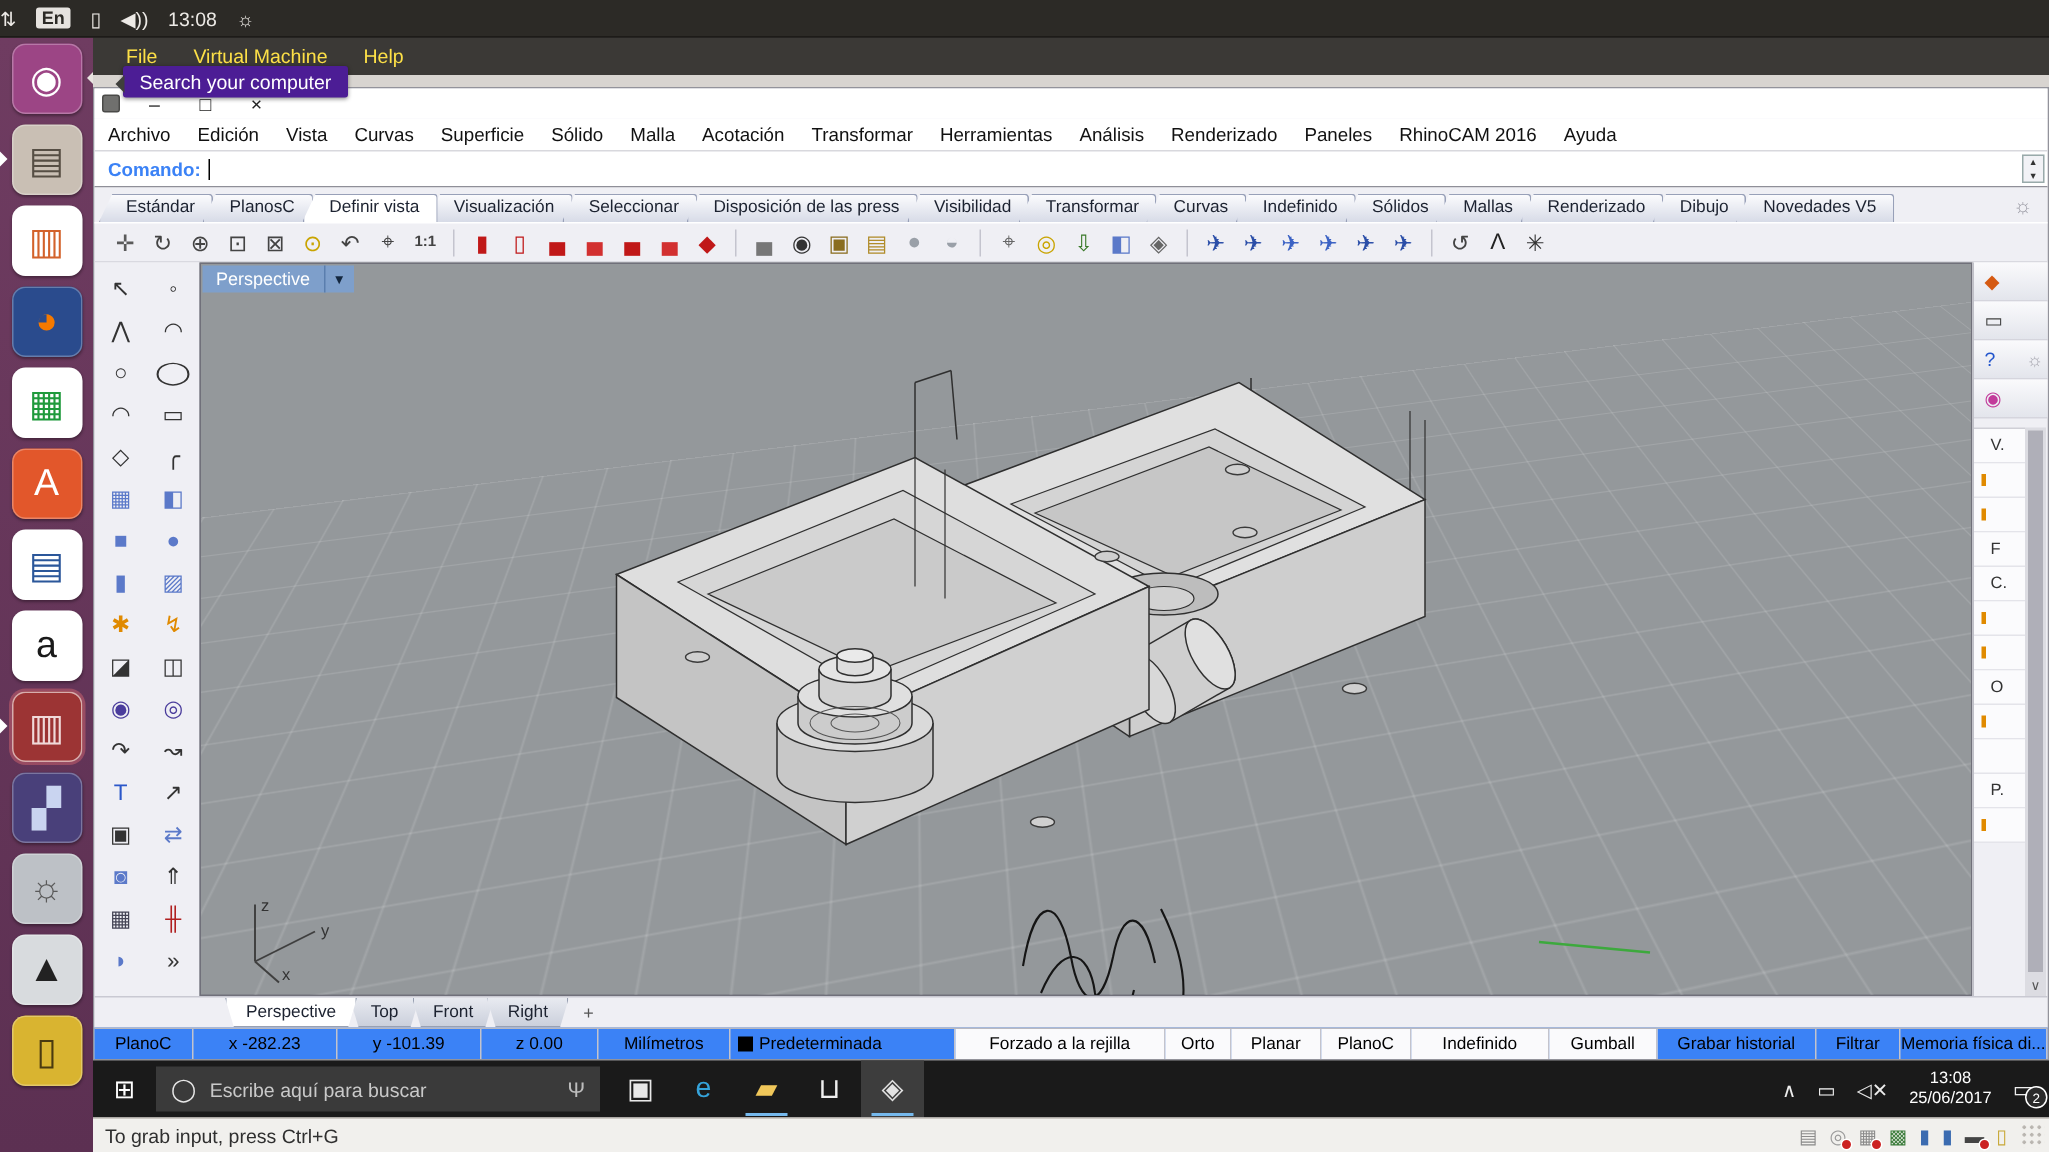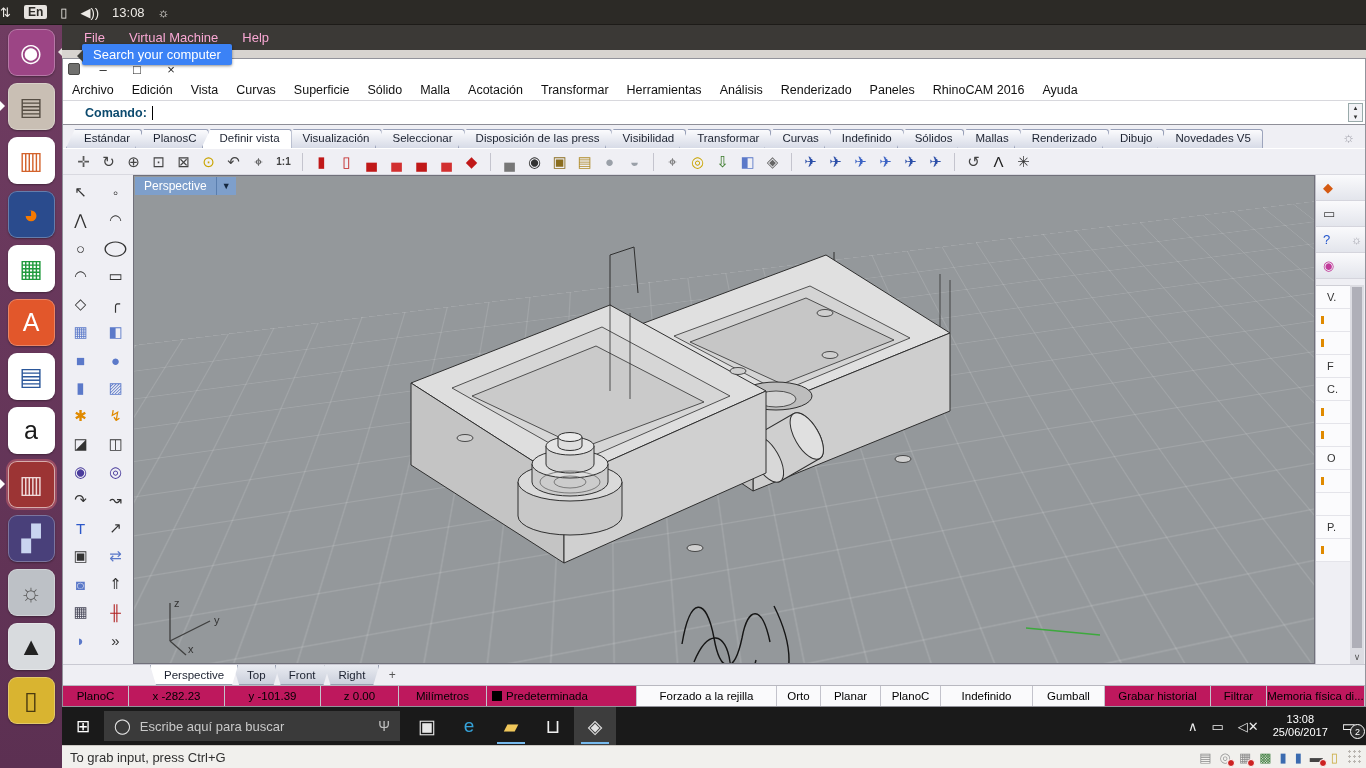--- a/index.html
+++ b/index.html
@@ -13,37 +13,37 @@
   .kbd-badge{background:#E6E3DF;color:#2C2A26;padding:0 4px;border-radius:2px;font-size:12px;font-weight:bold}
 
   
   #launcher{position:absolute;left:0;top:25px;width:62px;height:743px;background:linear-gradient(#6F3C61,#5C3052);display:flex;flex-direction:column;align-items:center;padding-top:4px;gap:7px;overflow:hidden;z-index:30}
   .l-item{width:47px;height:47px;border-radius:9px;display:flex;align-items:center;justify-content:center;font-size:25px;position:relative;flex:0 0 auto;box-shadow:inset 0 0 0 1px rgba(255,255,255,.28),0 1px 2px rgba(0,0,0,.35)}
   .l-item.active{box-shadow:inset 0 0 0 1px rgba(255,255,255,.6),0 0 0 2px rgba(255,120,120,.35)}
   .l-item.ind-left::before{content:"";position:absolute;left:-8px;top:18px;border:5px solid transparent;border-left-color:#fff}
   .l-item.ind-right::after{content:"";position:absolute;right:-8px;top:18px;border:5px solid transparent;border-right-color:#e8e4e0}
 
   
-  #vmbar{position:absolute;left:62px;top:25px;width:1304px;height:25px;background:#3B3936;color:#f9a8d4;display:flex;gap:4px;align-items:center;padding-left:12px;font-size:13px;z-index:10}
+  #vmbar{position:absolute;left:62px;top:25px;width:1304px;height:25px;background:#3B3936;color:#fde047;display:flex;gap:4px;align-items:center;padding-left:12px;font-size:13px;z-index:10}
   .vm-menu-item{padding:0 10px}
   #vmstrip{position:absolute;left:62px;top:50px;width:1304px;height:8px;background:#D8D4D0;z-index:10}
-  #tooltip{position:absolute;left:82px;top:44px;background:#3b82f6;color:#fff;font-size:13px;padding:3px 11px;border-radius:2px;z-index:60;box-shadow:0 1px 3px rgba(0,0,0,.45);white-space:nowrap}
+  #tooltip{position:absolute;left:82px;top:44px;background:#4c1d95;color:#fff;font-size:13px;padding:3px 11px;border-radius:2px;z-index:60;box-shadow:0 1px 3px rgba(0,0,0,.45);white-space:nowrap}
   #tooltip::before{content:"";position:absolute;left:-11px;top:6px;border:6px solid transparent;border-right-color:#3F3F3C}
 
   
   #rhino{position:absolute;left:62px;top:58px;width:1304px;height:649px;background:#EFEFF4;border:1px solid #93939B;display:flex;flex-direction:column;z-index:20}
   .r-title{height:20px;background:#fff;display:flex;align-items:center;font-size:12px;color:#111;flex:0 0 auto}
   .r-appicon{width:12px;height:12px;background:#70706e;margin:0 6px 0 5px;border-radius:2px;border:1px solid #4a4a48}
   .r-title-text{flex:1;white-space:nowrap;overflow:hidden}
   .winbtns{display:flex;align-items:center;padding-right:6px}
   .winbtn{width:34px;text-align:center;font-size:13px;color:#222}
   .r-menubar{height:21px;background:#fff;display:flex;align-items:center;font-size:12.5px;color:#111;flex:0 0 auto}
   .r-menu-item{padding:0 9px;white-space:nowrap}
   .r-cmd{height:25px;background:#fff;border-top:1px solid #d8d8dd;border-bottom:1px solid #8F8F98;display:flex;align-items:center;font-size:12.5px;flex:0 0 auto;position:relative}
-  .r-cmd-label{font-weight:bold;padding-left:22px;color:#0c4a6e}
+  .r-cmd-label{font-weight:bold;padding-left:9px;color:#3b82f6}
   .caret{width:1px;height:14px;background:#000;margin-left:5px}
   .spinner{position:absolute;right:2px;top:2px;bottom:2px;width:15px;border:1px solid #9aa;display:flex;flex-direction:column;background:#F2F2F6}
   .spin{flex:1;display:flex;align-items:center;justify-content:center;font-size:7px;color:#333}
   .r-tabs{height:23px;display:flex;align-items:flex-end;padding-left:10px;background:#EFEFF4;flex:0 0 auto;position:relative}
   .r-tab{height:19px;line-height:17px;padding:0 11px 0 17px;font-size:11.5px;background:linear-gradient(#FBFBFD,#D7DBE7);border:1px solid #98A0B8;border-bottom:none;clip-path:polygon(9px 0,100% 0,100% 100%,0 100%);margin-left:-7px;border-radius:0 3px 0 0;color:#1c2230;white-space:nowrap}
   .r-tab.active{background:#fff;z-index:2;font-weight:normal}
   .r-tabs-gear{margin-left:auto;margin-right:10px;color:#9a9aa4;font-size:14px;line-height:21px}
   .r-toolbar{height:27px;background:#EFEFF4;display:flex;align-items:center;padding-left:8px;border-top:1px solid #fff;border-bottom:1px solid #d9d9e0;flex:0 0 auto}
   .t-icon{width:25px;height:23px;display:flex;align-items:center;justify-content:center;font-size:15px}
   .t-icon.sep{width:7px;border-right:1px solid #c4c4ce;height:18px;margin-right:6px;border-left:none;background:none}
@@ -72,21 +72,21 @@
   .rp-tick.show{background:#E08A00}
   .rp-scroll{position:absolute;right:1px;top:110px;bottom:0;width:14px;background:#DCDCE2;display:flex;flex-direction:column}
   .rp-thumb{flex:1;margin:2px;background:#AFAFB8}
   .rp-arrow{height:14px;display:flex;align-items:center;justify-content:center;font-size:9px;color:#555}
 
   .viewtabs{height:21px;background:#EFEFF4;display:flex;align-items:stretch;padding-left:92px;border-top:1px solid #c9c9d2;flex:0 0 auto}
   .v-tab{padding:0 13px;font-size:11.5px;line-height:20px;border:1px solid #98A0B2;border-top:none;border-radius:0 0 5px 5px;background:linear-gradient(#E9EBF1,#CBD0DC);margin-left:-5px;clip-path:polygon(0 0,100% 0,calc(100% - 6px) 100%,6px 100%);color:#1c2230;white-space:nowrap}
   .v-tab.active{background:#fff;z-index:2}
   .v-add{width:26px;text-align:center;line-height:20px;font-size:12px;color:#555}
 
-  .status{height:21px;display:flex;background:#be185d;border-top:1px solid #b8b8c0;font-size:11.5px;align-items:stretch;flex:0 0 auto}
+  .status{height:21px;display:flex;background:#3b82f6;border-top:1px solid #b8b8c0;font-size:11.5px;align-items:stretch;flex:0 0 auto}
   .s-cell{display:flex;align-items:center;justify-content:center;border-right:1px solid #c3c3cc;padding:0 5px;white-space:nowrap;overflow:hidden;color:#000}
   .s-cell.bold{font-weight:normal;background:#FAFAFC}
   .s-swatch{width:10px;height:10px;background:#000;margin-right:4px;display:none}
   .s-swatch.show{display:block}
   .status div:nth-of-type(1){width:66px}
   .status div:nth-of-type(2){width:96px}
   .status div:nth-of-type(3){width:96px}
   .status div:nth-of-type(4){width:78px}
   .status div:nth-of-type(5){width:88px}
   .status div:nth-of-type(6){width:150px;justify-content:flex-start}

